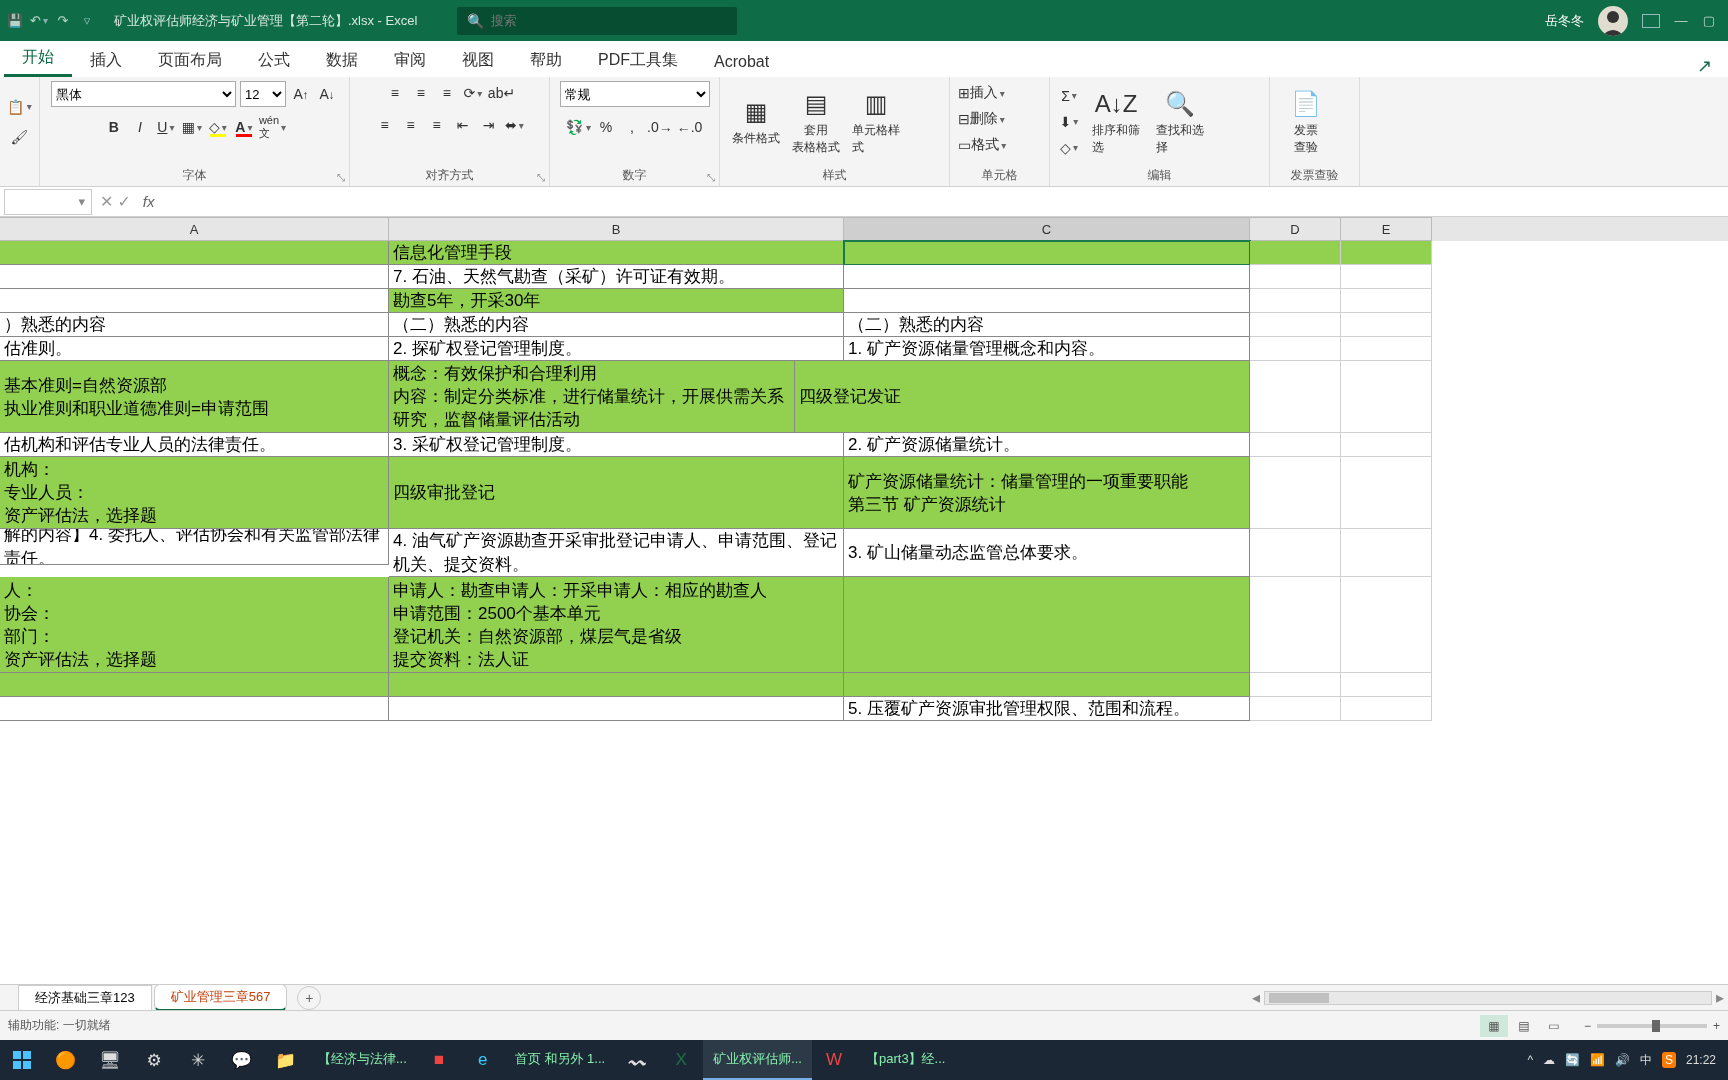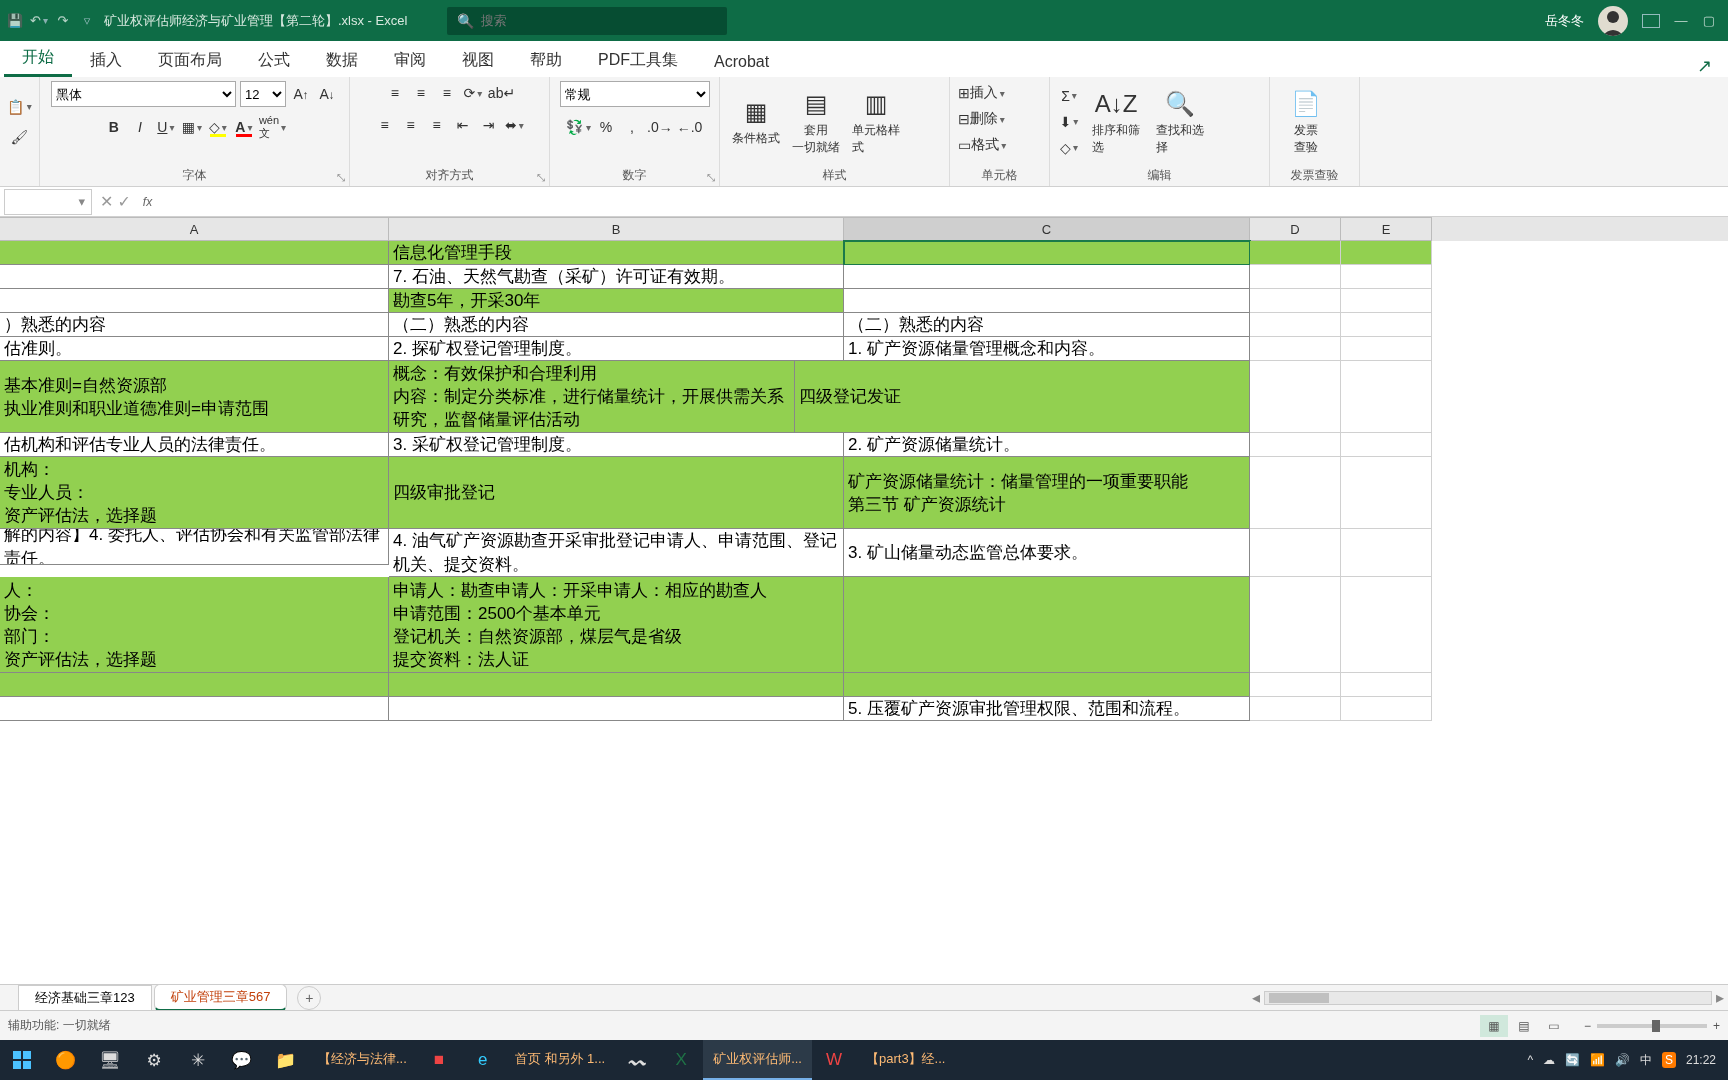--- a/index.html
+++ b/index.html
@@ -1,20 +1,20 @@
 <!DOCTYPE html>
 <html><head>
 <meta charset="utf-8">
 <style>
 * { margin:0; padding:0; box-sizing:border-box; font-family:"Microsoft YaHei",SimSun,sans-serif; }
 body { width:1728px; height:1080px; overflow:hidden; background:#fff; position:relative; }
 .titlebar { height:41px; background:#0e6c46; display:flex; align-items:center; color:#fff; font-size:14px; }
 .tb-left { display:flex; align-items:center; gap:10px; padding-left:8px; }
 .tb-icon { width:14px; height:14px; display:inline-flex; align-items:center; justify-content:center; opacity:.7; font-size:13px;}
-.tb-title { color:#d9e9e0; font-size:13px; }
+.tb-title { color:#d9e9e0; font-size:13px; margin-left:10px; }
 .searchbox { margin-left:40px; height:28px; background:#064d32; display:flex; align-items:center; padding:0 10px; border-radius:2px; width:280px; }
 .searchbox input { background:transparent; border:none; outline:none; color:#c8dad0; font-size:13px; margin-left:6px; flex:1; }
 .tb-right { margin-left:auto; display:flex; align-items:center; gap:14px; padding-right:12px; }
 .avatar { width:30px; height:30px; border-radius:50%; background:#e0dcd0; overflow:hidden; display:inline-block; }
 .ribtabs { height:36px; display:flex; align-items:flex-end; padding-left:4px; gap:0; background:#fff; border-bottom:none; }
 .ribtab { padding:8px 18px 6px; font-size:16px; color:#333; cursor:pointer; }
 .ribtab.active { color:#0e6c46; border-bottom:3px solid #0e6c46; font-weight:500; }
 .ribtabs .share { margin-left:auto; padding-right:16px; color:#0e6c46; font-size:18px; }
 .ribbon { height:110px; background:#f4f4f4; border-bottom:1px solid #d0d0d0; display:flex; }
 .group { border-right:1px solid #dcdcdc; display:flex; flex-direction:column; position:relative; }
@@ -24,21 +24,21 @@
 .col { display:flex; flex-direction:column; gap:2px; }
 .row { display:flex; gap:4px; align-items:center; }
 .rbtn { min-width:22px; height:24px; display:flex; align-items:center; justify-content:center; font-size:14px; color:#333; cursor:pointer; border-radius:2px; }
 .bigbtn { width:56px; display:flex; flex-direction:column; align-items:center; justify-content:center; gap:2px; font-size:12px; color:#333; padding:4px; cursor:pointer; }
 .bigbtn .bi { width:32px; height:32px; display:flex; align-items:center; justify-content:center; font-size:24px; }
 select.font-sel { height:26px; font-size:13px; border:1px solid #aaa; background:#fff; }
 .paste-col { width:40px; }
 .namerow { height:30px; display:flex; align-items:center; border-bottom:1px solid #d0d0d0; }
 .namebox { width:88px; height:26px; border:1px solid #ccc; margin-left:4px; display:flex; align-items:center; padding:0 6px; font-size:13px; }
 .fx-btns { display:flex; gap:4px; margin-left:8px; color:#999; }
-.fx-label { font-style:italic; color:#666; margin-left:12px; font-size:12px; }
+.fx-label { font-style:italic; color:#666; margin-left:12px; font-size:15px; }
 .fxinput { flex:1; border:none; outline:none; height:24px; font-size:14px; margin-left:4px; }
 .sheet { position:relative; height:537px; overflow:hidden; background:#fff; }
 .colhdrs { height:24px; display:flex; background:#e6e6e6; }
 .ch { border:1px solid #bbb; border-left:none; display:flex; align-items:center; justify-content:center; font-size:13px; color:#333; background:#e6e6e6;}
 .ch.sel { background:#cfcfcf; }
 .cells { display:flex; flex-direction:column; }
 .crow { display:flex; }
 .crow .c { border-right:1px solid #888; border-bottom:1px solid #888; padding:1px 4px; font-size:17px; color:#000; display:flex; align-items:center; overflow:hidden; white-space:nowrap;}
 .crow .c.wrap { white-space:normal; line-height:1.4; }
 .cA { width:389px; }
@@ -58,21 +58,21 @@
 .hscroll .thumb { position:absolute; left:4px; top:1px; height:10px; width:60px; background:#c0c0c0;}
 .statusbar { position:absolute; bottom:0; left:0; right:0; height:30px; background:#f4f4f4; border-top:1px solid #ccc; display:flex; align-items:center; font-size:12px; color:#555; padding:0 8px; }
 .viewbtns { margin-left:auto; display:flex; gap:2px; align-items:center;}
 .vb { width:28px; height:22px; display:flex; align-items:center; justify-content:center; border:1px solid transparent;}
 .vb.active{ background:#d0e8dc; }
 .zoom { display:flex; align-items:center; gap:6px; margin-left:16px;}
 .ztrack { width:110px; height:4px; background:#ccc; position:relative;}
 .zthumb { position:absolute; left:50%; top:-4px; width:8px; height:12px; background:#666;}
 .win-taskbar { position:absolute; bottom:0; left:0; right:0; height:40px; background:#1b2734; display:flex; align-items:center; }
 .tbi { width:44px; height:40px; display:flex; align-items:center; justify-content:center; color:#ddd; font-size:17px; }
-.tbapp { height:40px; display:flex; align-items:center; gap:6px; padding:0 10px; color:#fdba74; font-size:13px; border-bottom:2px solid transparent; max-width:180px; overflow:hidden; white-space:nowrap;}
+.tbapp { height:40px; display:flex; align-items:center; gap:6px; padding:0 10px; color:#86efac; font-size:13px; border-bottom:2px solid transparent; max-width:180px; overflow:hidden; white-space:nowrap;}
 .tbapp.active{ background:#2c3a48; border-bottom:2px solid #76b0e8;}
 .tray { margin-left:auto; display:flex; align-items:center; gap:10px; padding-right:12px; color:#ddd; font-size:12px;}
 .underline-color { position:relative; }
 .underline-color::after { content:""; position:absolute; bottom:2px; left:3px; right:3px; height:3px; background:var(--uc,#ff0000);}
 .chev{ font-size:10px; color:#666; margin-left:2px;}
 body > .statusbar { bottom:40px; }
 body > .sheettabs { bottom:70px; }
 .sheet-container { height:calc(1080px - 41px - 36px - 110px - 30px - 40px - 26px - 30px); }
 </style>
 </head>
@@ -205,21 +205,21 @@
 
   <div class="group" style="width:230px;">
     <div class="group-body row" style="gap:4px;">
       <div class="bigbtn">
           <span class="bi">▦</span>
           <span>条件格式</span>
         </div>
       <div class="bigbtn">
           <span class="bi">▤</span>
           <span style="white-space:pre-line;text-align:center;">套用
-一切就绪</span>
+表格格式</span>
         </div>
       <div class="bigbtn">
           <span class="bi">▥</span>
           <span>单元格样式</span>
         </div>
     </div>
     <div class="group-label">
         <span>样式</span>
       </div>
   </div>

